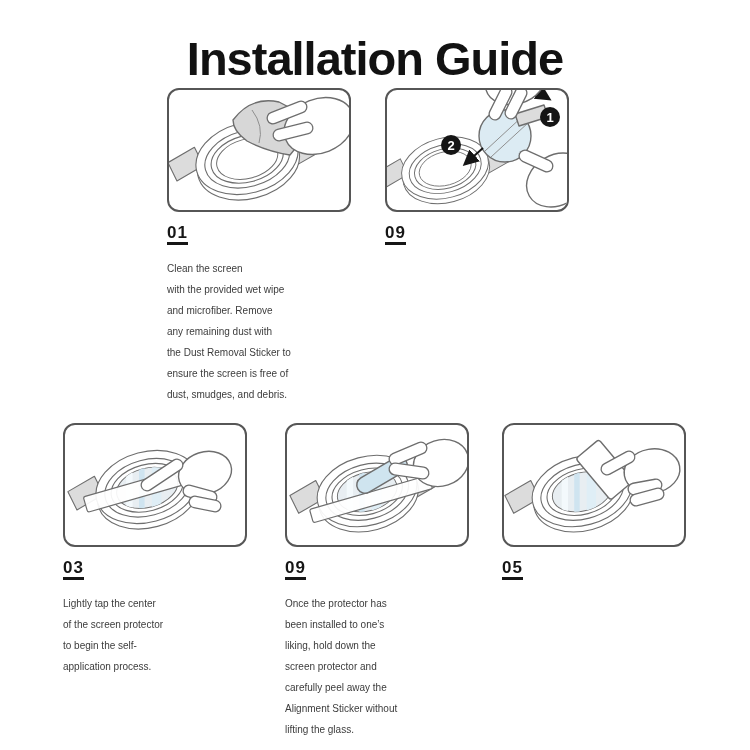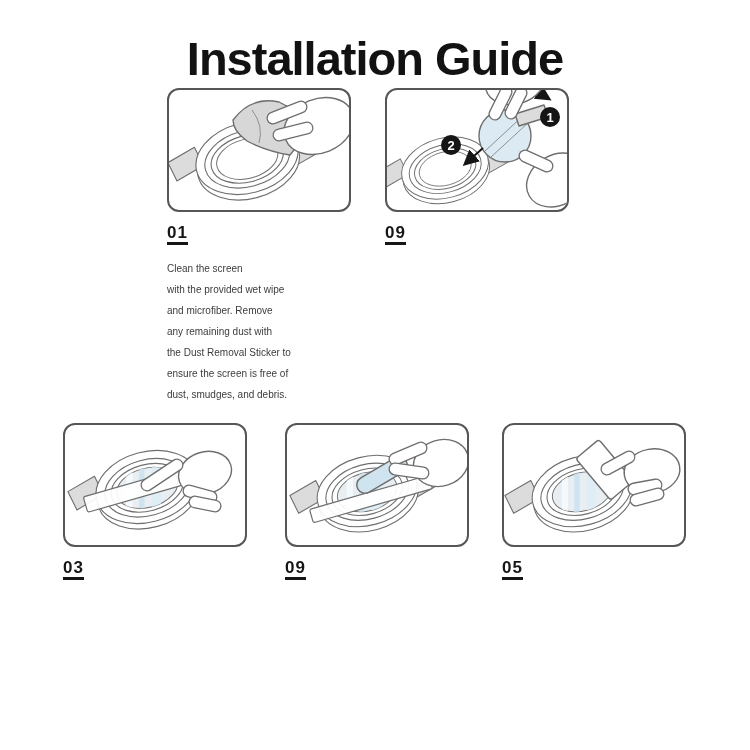--- a/index.html
+++ b/index.html
@@ -162,20 +162,24 @@
         <line class="cap-o" x1="124" y1="66" x2="146" y2="72"></line>
           <line class="cap-i" x1="124" y1="66" x2="146" y2="72"></line>
         <line class="cap-o" x1="130" y1="77" x2="150" y2="81"></line>
           <line class="cap-i" x1="130" y1="77" x2="150" y2="81"></line>
         <line class="cap-o" x1="82" y1="60" x2="112" y2="40"></line>
           <line class="cap-i" x1="82" y1="60" x2="112" y2="40"></line>
       </g>
     </svg>
   </div>
   <div class="stepnum">03</div>
+  <p class="desc">Lightly tap the center
+of the screen protector
+to begin the self-
+application process.</p>
 </article>
 
 <article class="step" id="step4">
   <div class="panel">
     <svg viewBox="0 0 180 120">
       <g transform="translate(80,66) rotate(-15) scale(0.78)">
         <use href="#watch-body"></use>
         <ellipse class="screen" cx="0" cy="1" rx="39" ry="24.5"></ellipse>
         <g clip-path="url(#screenClip)">
             <g transform="rotate(15)">
@@ -195,20 +199,27 @@
       <g>
         <ellipse class="ln" cx="154" cy="38" rx="28" ry="23" transform="rotate(-18 154 38)"></ellipse>
         <line class="cap-o" x1="108" y1="34" x2="134" y2="23"></line>
           <line class="cap-i" x1="108" y1="34" x2="134" y2="23"></line>
         <line class="cap-o" x1="108" y1="44" x2="136" y2="48"></line>
           <line class="cap-i" x1="108" y1="44" x2="136" y2="48"></line>
       </g>
     </svg>
   </div>
   <div class="stepnum">09</div>
+  <p class="desc">Once the protector has
+been installed to one’s
+liking, hold down the
+screen protector and
+carefully peel away the
+Alignment Sticker without
+lifting the glass.</p>
 </article>
 
 <article class="step" id="step5">
   <div class="panel">
     <svg viewBox="0 0 180 120">
       <g transform="translate(78,66) rotate(-15) scale(0.78)">
         <use href="#watch-body"></use>
         <ellipse class="screen" cx="0" cy="1" rx="39" ry="24.5"></ellipse>
         <g clip-path="url(#screenClip)">
             <g transform="rotate(15)">

